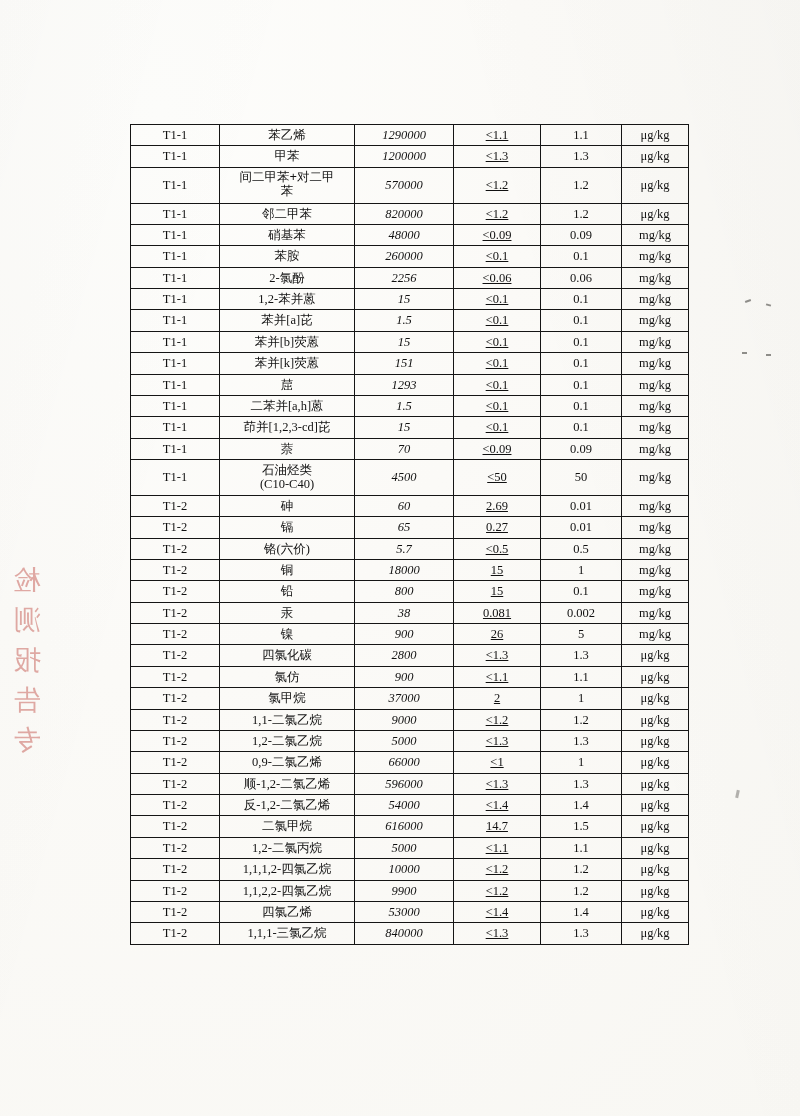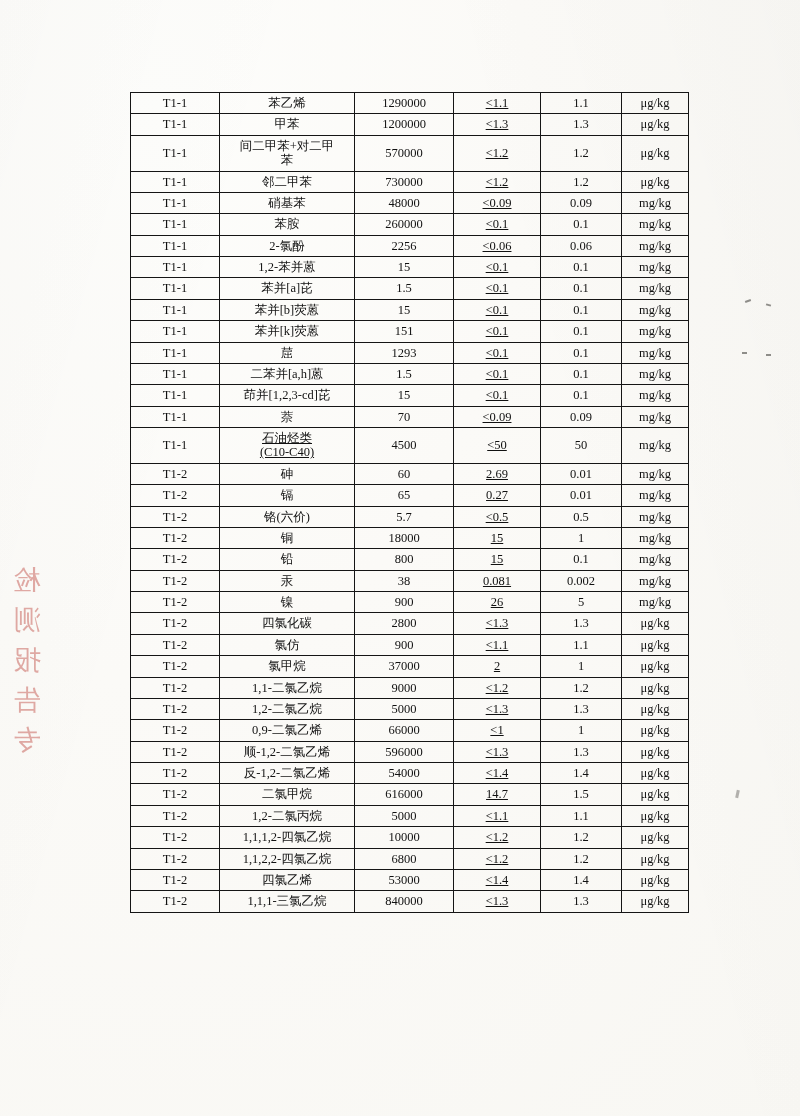--- a/index.html
+++ b/index.html
@@ -56,38 +56,38 @@
   .speck {
     position: absolute;
     background: #6b6a66;
     pointer-events: none;
     opacity: 0.75;
   }
 
   table.data {
     position: absolute;
     left: 130px;
-    top: 92px;
+    top: 124px;
     width: 540px;
     border-collapse: collapse;
     table-layout: fixed;
   }
   table.data td {
     border: 1px solid #151515;
     font-size: 12.5px;
     line-height: 1.15;
     text-align: center;
     vertical-align: middle;
     padding: 3px 1px;
     color: #111;
     font-family: "Liberation Serif", serif;
   }
   td.c-id    { width: 86px; }
   td.c-name  { width: 132px; }
-  td.c-v1    { width: 96px; }
+  td.c-v1    { width: 96px; font-style: italic; }
   td.c-v2    { width: 84px; text-decoration: underline; }
   td.c-v3    { width: 78px; }
   td.c-unit  { width: 64px; }
 
   .two-line { line-height: 1.25; }
 
   .page-number {
     position: absolute;
     left: 0;
     right: 0;
@@ -131,31 +131,31 @@
         <tr>
           <td class="c-id">T1-1</td>
           <td class="c-name">甲苯</td>
           <td class="c-v1">1200000</td>
           <td class="c-v2">&lt;1.3</td>
           <td class="c-v3">1.3</td>
           <td class="c-unit">μg/kg</td>
         </tr>
         <tr>
           <td class="c-id">T1-1</td>
-          <td class="c-name two-line" style="white-space: pre-line;">间二甲苯+对二甲
+          <td class="c-name two-line" style="white-space: pre-line; font-family: Liberation Mono, monospace;">间二甲苯+对二甲
 苯</td>
           <td class="c-v1">570000</td>
           <td class="c-v2">&lt;1.2</td>
           <td class="c-v3">1.2</td>
           <td class="c-unit">μg/kg</td>
         </tr>
         <tr>
           <td class="c-id">T1-1</td>
           <td class="c-name">邻二甲苯</td>
-          <td class="c-v1">730000</td>
+          <td class="c-v1">820000</td>
           <td class="c-v2">&lt;1.2</td>
           <td class="c-v3">1.2</td>
           <td class="c-unit">μg/kg</td>
         </tr>
         <tr>
           <td class="c-id">T1-1</td>
           <td class="c-name">硝基苯</td>
           <td class="c-v1">48000</td>
           <td class="c-v2">&lt;0.09</td>
           <td class="c-v3">0.09</td>
@@ -236,21 +236,21 @@
         <tr>
           <td class="c-id">T1-1</td>
           <td class="c-name">萘</td>
           <td class="c-v1">70</td>
           <td class="c-v2">&lt;0.09</td>
           <td class="c-v3">0.09</td>
           <td class="c-unit">mg/kg</td>
         </tr>
         <tr>
           <td class="c-id">T1-1</td>
-          <td class="c-name two-line" style="white-space: pre-line; text-decoration: underline;">石油烃类
+          <td class="c-name two-line" style="white-space: pre-line;">石油烃类
 (C10-C40)</td>
           <td class="c-v1">4500</td>
           <td class="c-v2">&lt;50</td>
           <td class="c-v3">50</td>
           <td class="c-unit">mg/kg</td>
         </tr>
         <tr>
           <td class="c-id">T1-2</td>
           <td class="c-name">砷</td>
           <td class="c-v1">60</td>
@@ -390,21 +390,21 @@
           <td class="c-id">T1-2</td>
           <td class="c-name">1,1,1,2-四氯乙烷</td>
           <td class="c-v1">10000</td>
           <td class="c-v2">&lt;1.2</td>
           <td class="c-v3">1.2</td>
           <td class="c-unit">μg/kg</td>
         </tr>
         <tr>
           <td class="c-id">T1-2</td>
           <td class="c-name">1,1,2,2-四氯乙烷</td>
-          <td class="c-v1">6800</td>
+          <td class="c-v1">9900</td>
           <td class="c-v2">&lt;1.2</td>
           <td class="c-v3">1.2</td>
           <td class="c-unit">μg/kg</td>
         </tr>
         <tr>
           <td class="c-id">T1-2</td>
           <td class="c-name">四氯乙烯</td>
           <td class="c-v1">53000</td>
           <td class="c-v2">&lt;1.4</td>
           <td class="c-v3">1.4</td>

